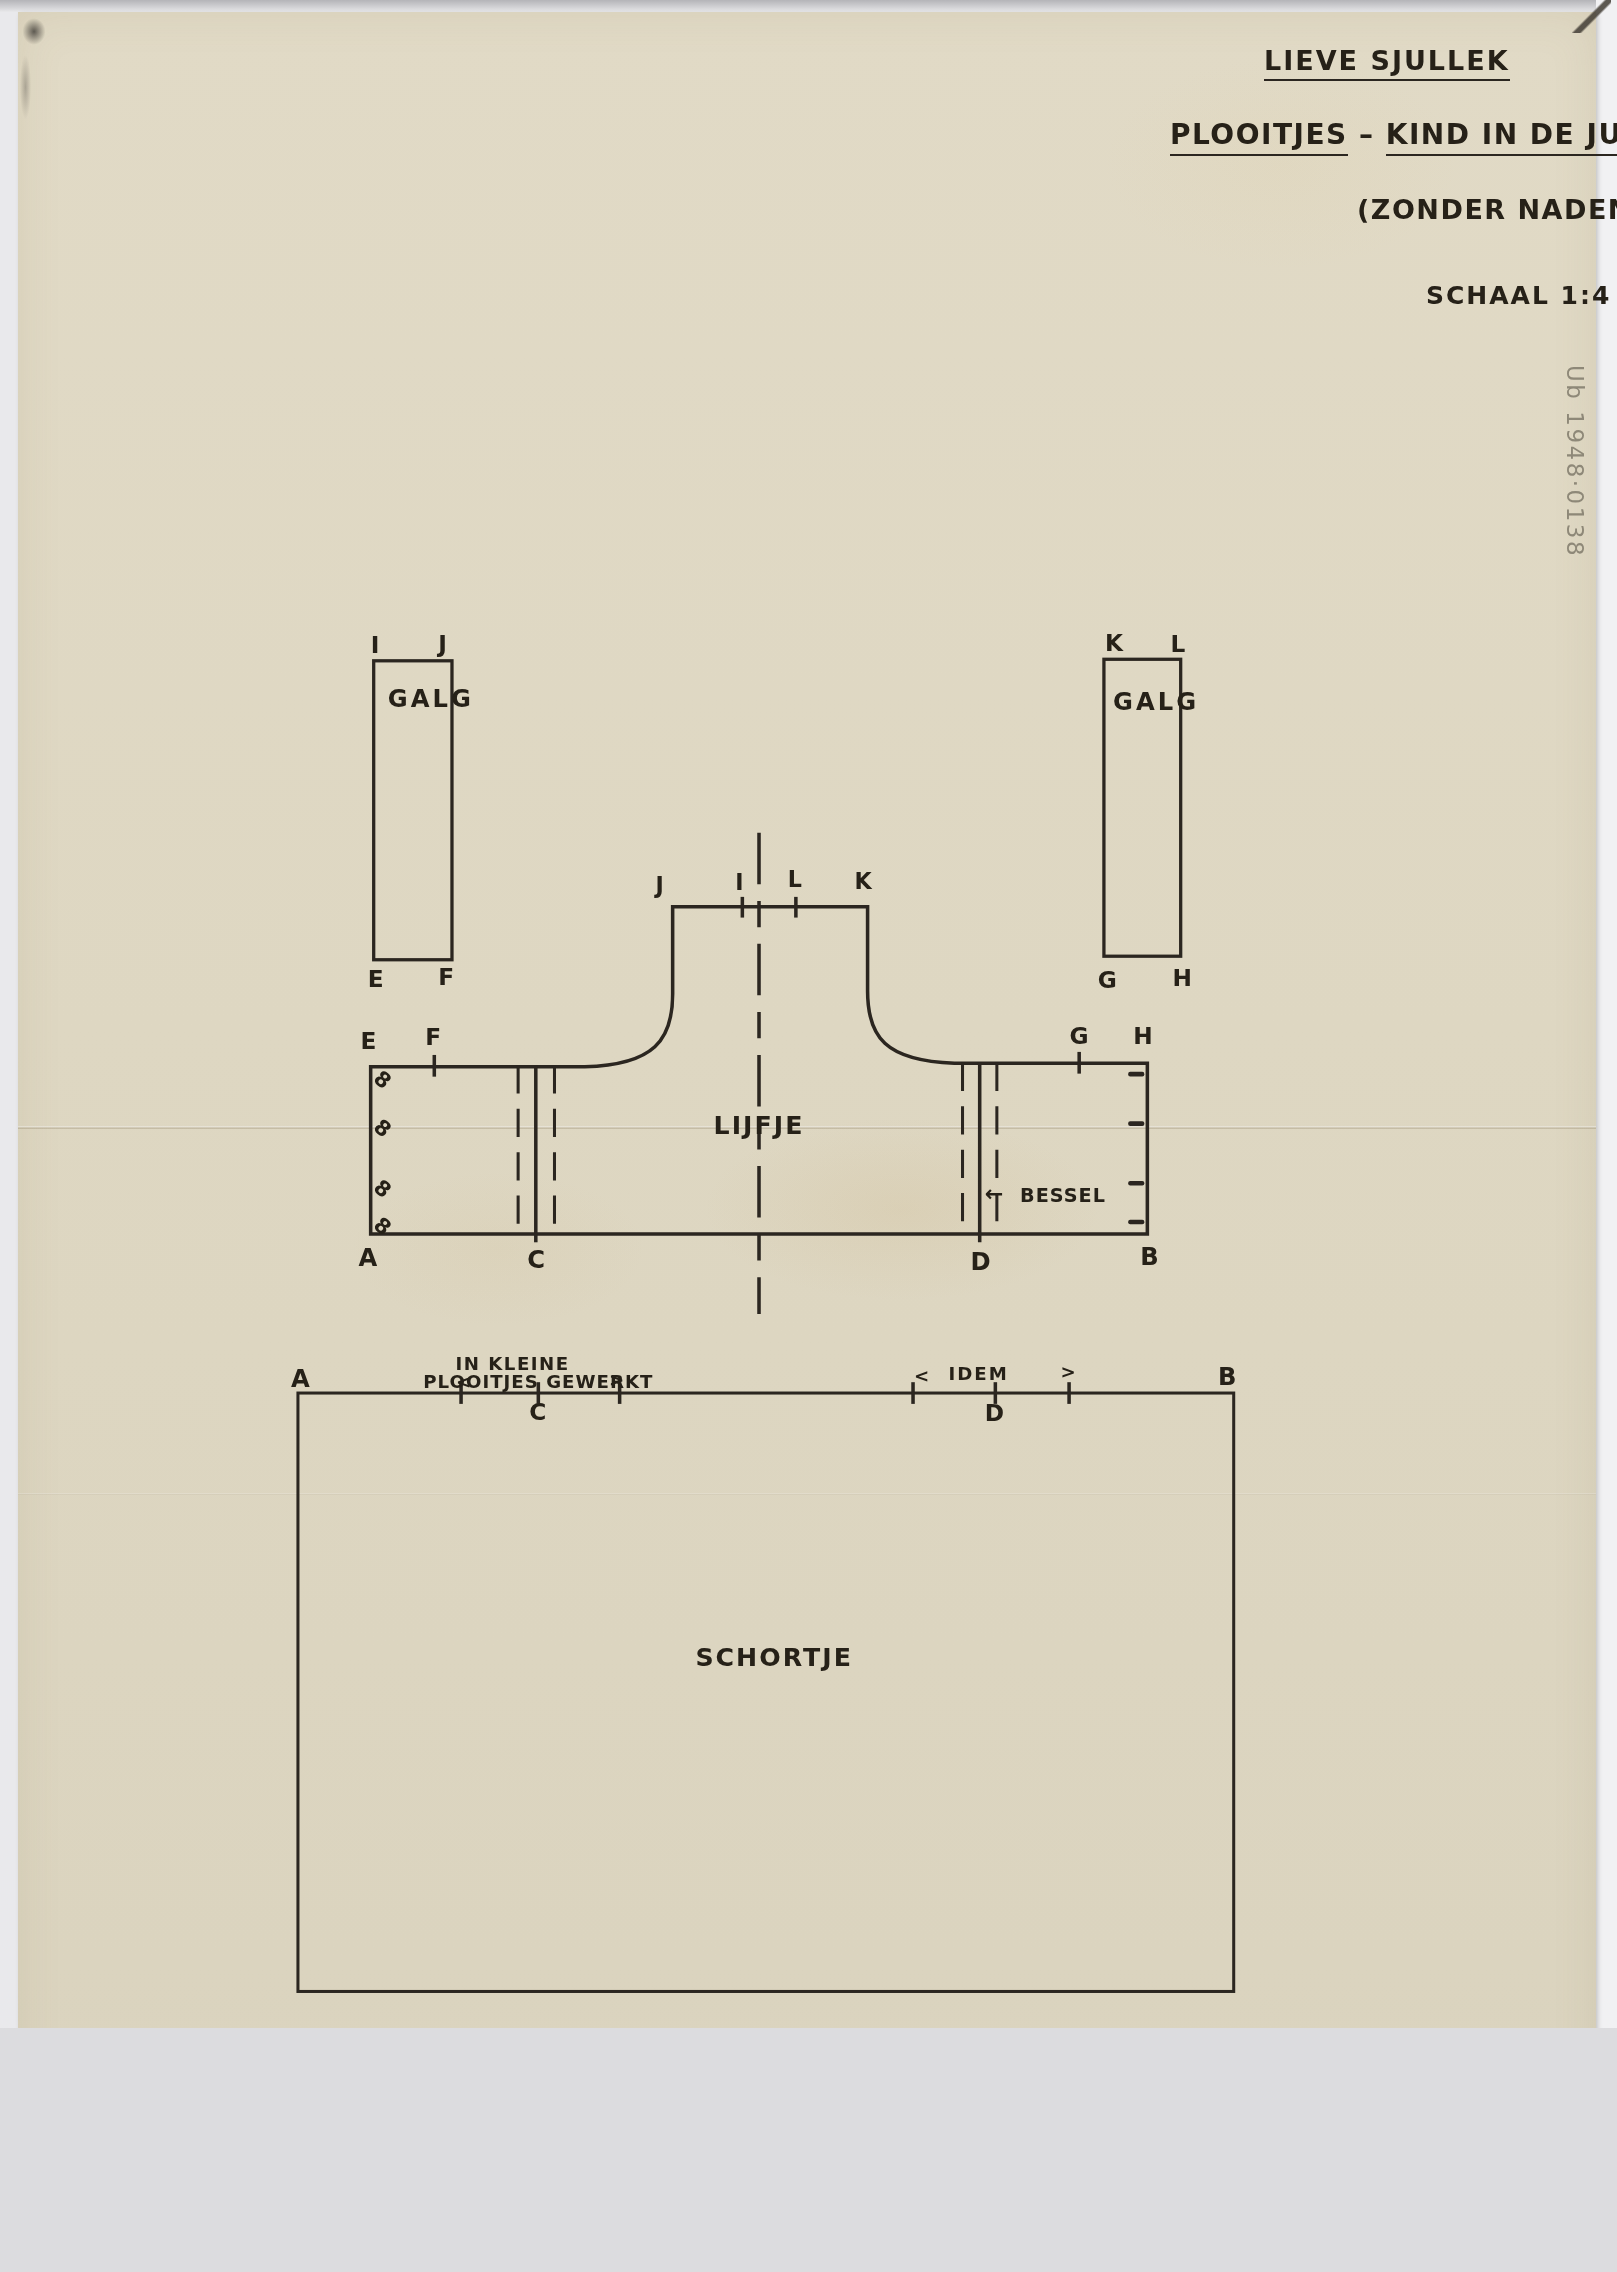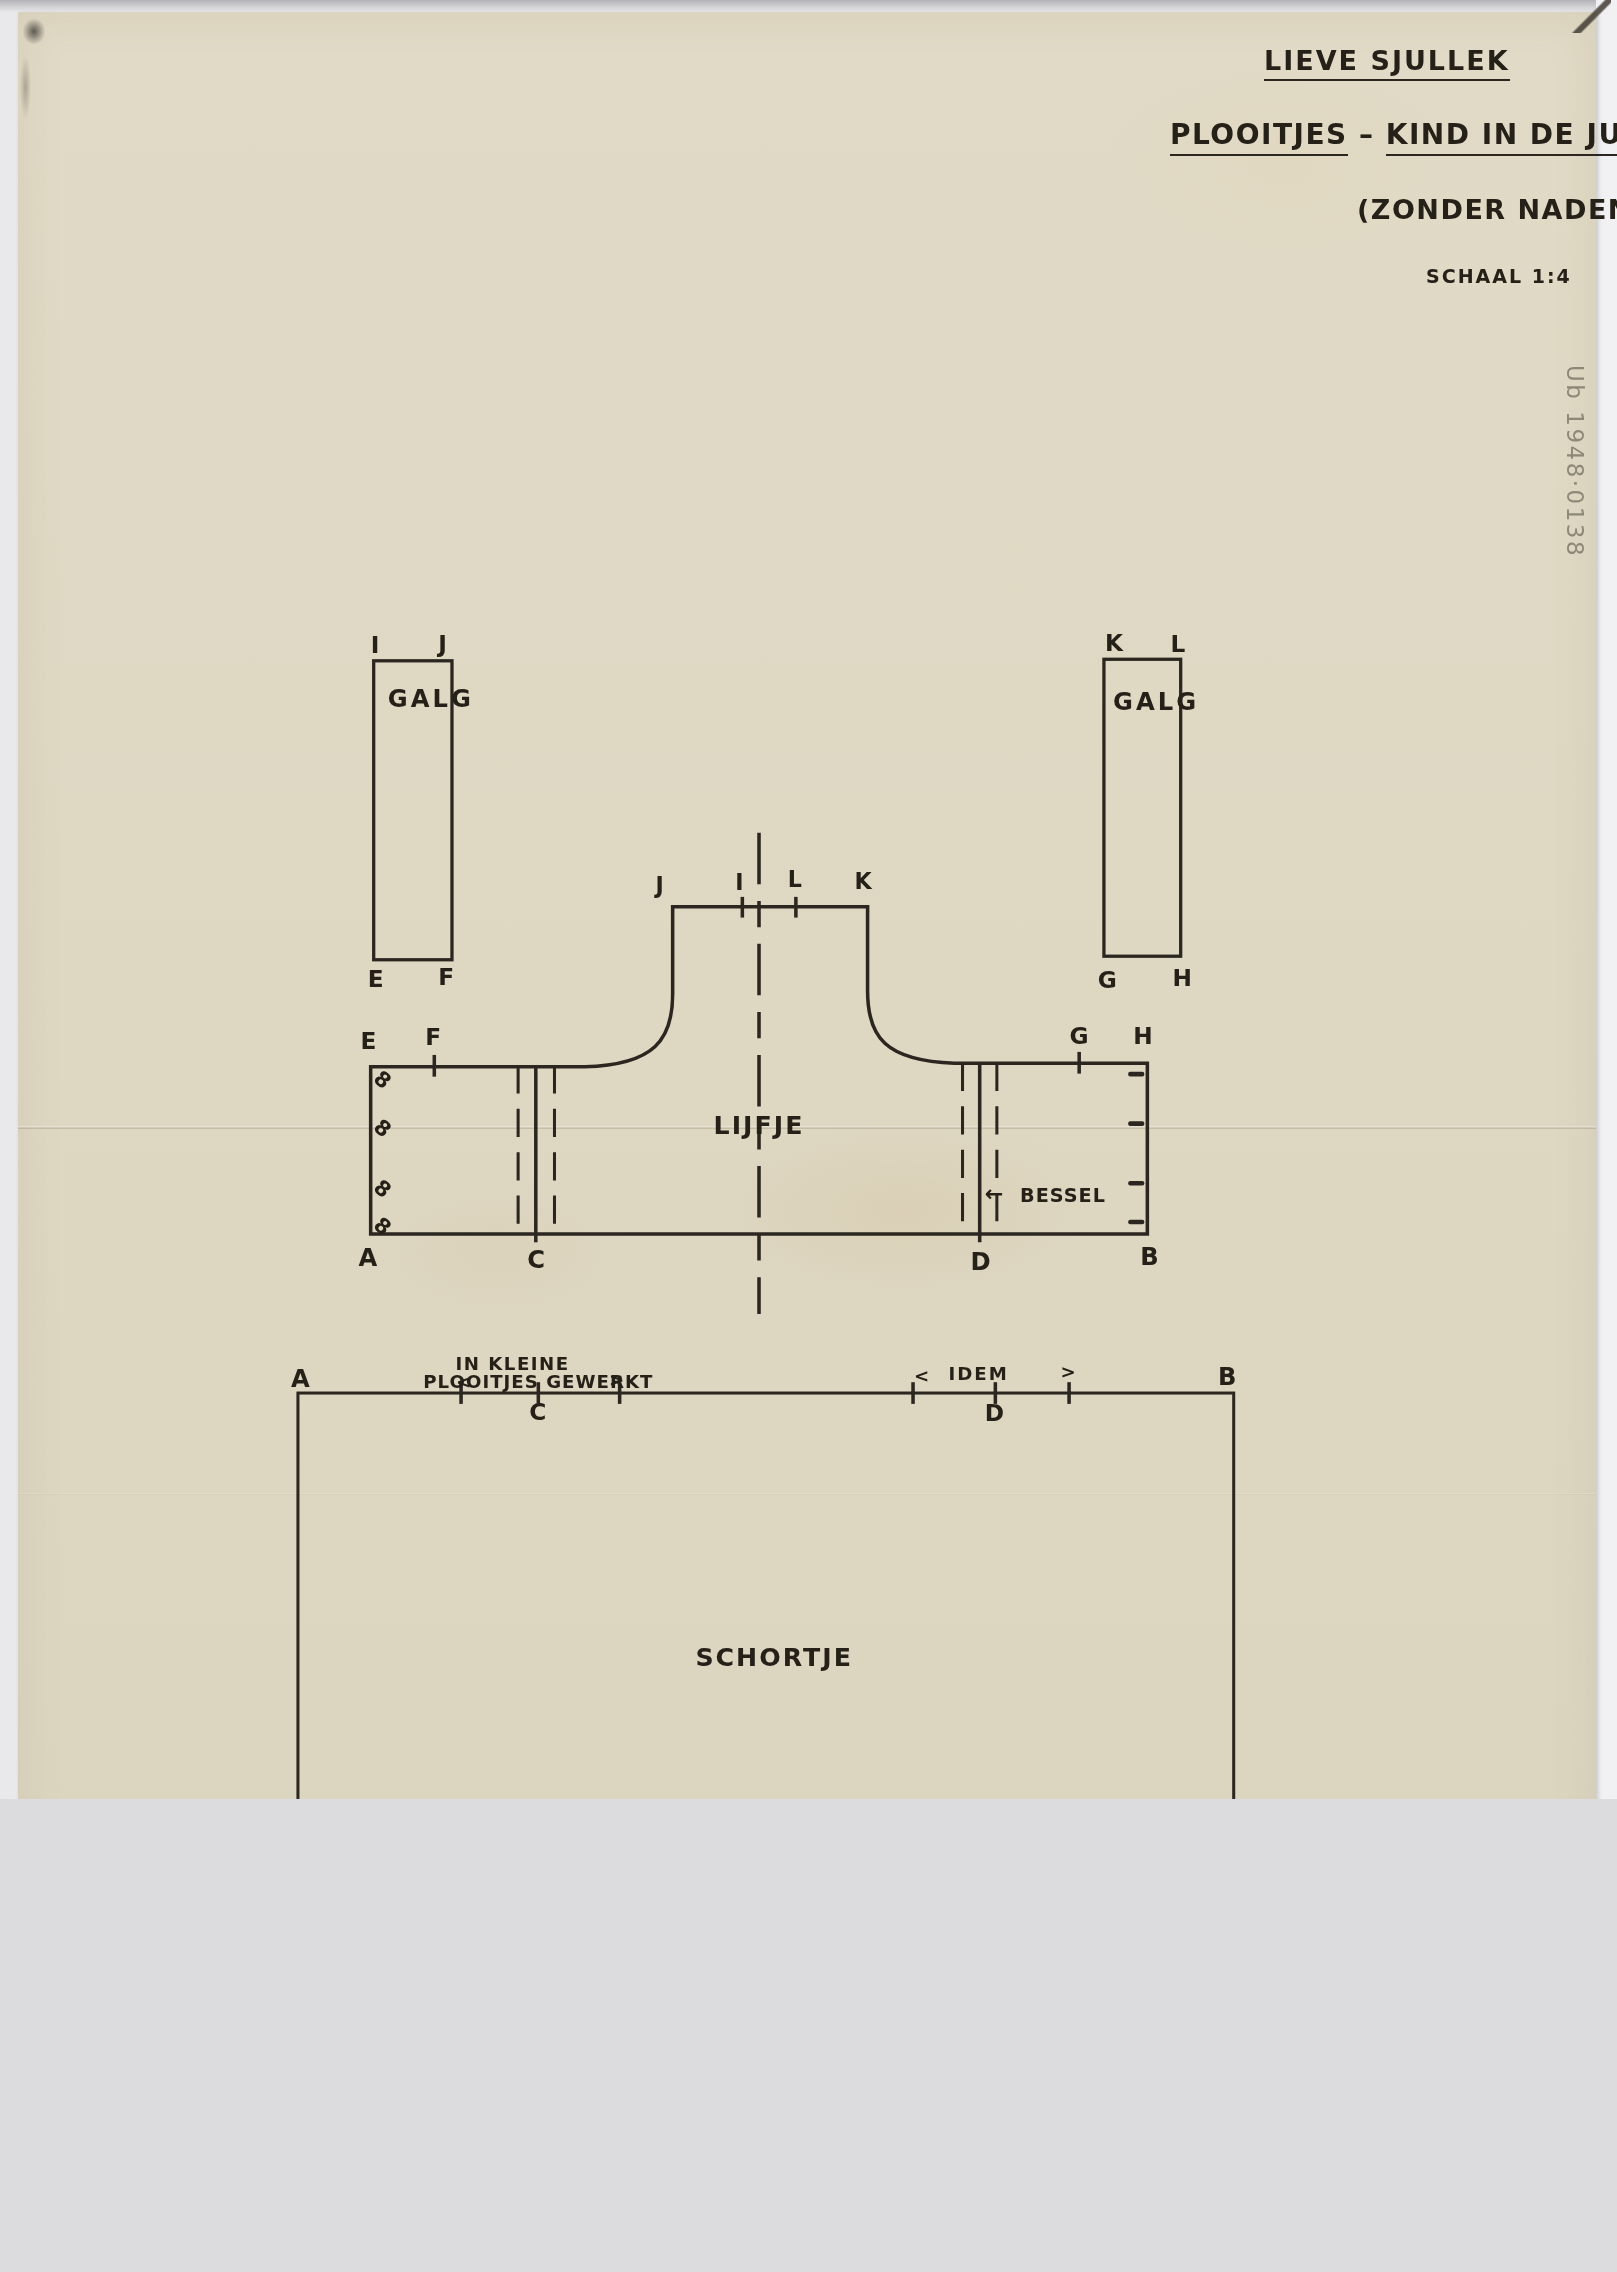--- a/index.html
+++ b/index.html
@@ -1,16 +1,16 @@
 <!DOCTYPE html>
 <html style="font-size:8px"><head>
 <meta charset="utf-8">
 <style>
   html,body{margin:0;padding:0;background:#dcdcdf;}
-  .stage{position:relative;width:1617px;height:1799px;background:#e9e9ec;overflow:hidden;
+  .stage{position:relative;width:1617px;height:2028px;background:#e9e9ec;overflow:hidden;
          font-family:"DejaVu Sans",sans-serif;}
   .top-band{position:absolute;left:0;top:0;width:1617px;height:12px;
             background:linear-gradient(180deg,#b4b4b8 0%,#d2d2d5 60%,#e8e8ea 100%);}
   .right-strip{position:absolute;right:0;top:0;width:21px;height:2273px;background:#f1f1f3;}
   .paper{position:absolute;left:18px;top:12px;width:1578px;height:2260px;
          background:
            radial-gradient(283px 131px at 884px 1197px, rgba(196,166,112,0.14), rgba(196,166,112,0) 70%),
            radial-gradient(212px 111px at 480px 1237px, rgba(196,166,112,0.08), rgba(196,166,112,0) 70%),
            radial-gradient(253px 152px at 1263px 152px, rgba(220,200,150,0.10), rgba(220,200,150,0) 70%),
            linear-gradient(180deg,#e1dac6 0%,#ded7c2 45%,#dad3be 100%);
@@ -28,21 +28,21 @@
   .spot1{position:absolute;left:751px;top:2035px;width:7px;height:10.6px;background:#7c4220;
          border-radius:60% 40% 55% 45%;transform:rotate(-18deg);}
   .spot2{position:absolute;left:760px;top:2055px;width:4px;height:4px;background:#8a5a33;border-radius:50%;}
   .bottom-sliver{position:absolute;left:0;top:2254px;width:581px;height:18px;background:#f2f2f4;
                  clip-path:polygon(0 0,100% 100%,0 100%);}
   .ink-text{position:absolute;color:#262118;font-weight:600;white-space:nowrap;}
   .u{border-bottom:2.5px solid #2b2620;padding-bottom:2.5px;}
   .t1{left:1264px;top:45px;font-size:27px;letter-spacing:2px;}
   .t2{left:1170px;top:118px;font-size:28px;letter-spacing:1.5px;}
   .t3{left:1357px;top:194px;font-size:27px;letter-spacing:1.5px;}
-  .t4{left:1426px;top:265px;font-size:19px;letter-spacing:2px;}
+  .t4{left:1426px;top:281px;font-size:25px;letter-spacing:2px;}
   .inv{position:absolute;left:1588px;top:365px;color:#8e8878;font-size:23px;letter-spacing:2.5px;
        font-weight:500;white-space:nowrap;transform:rotate(90deg);transform-origin:0 0;}
   svg.overlay{position:absolute;left:0;top:0;}
   .ink{stroke:#2b2620;fill:none;stroke-linecap:square;}
   .lbl{font-family:"DejaVu Sans",sans-serif;font-weight:600;fill:#262118;}
 </style>
 </head>
 <body>
 
 <div class="stage">

